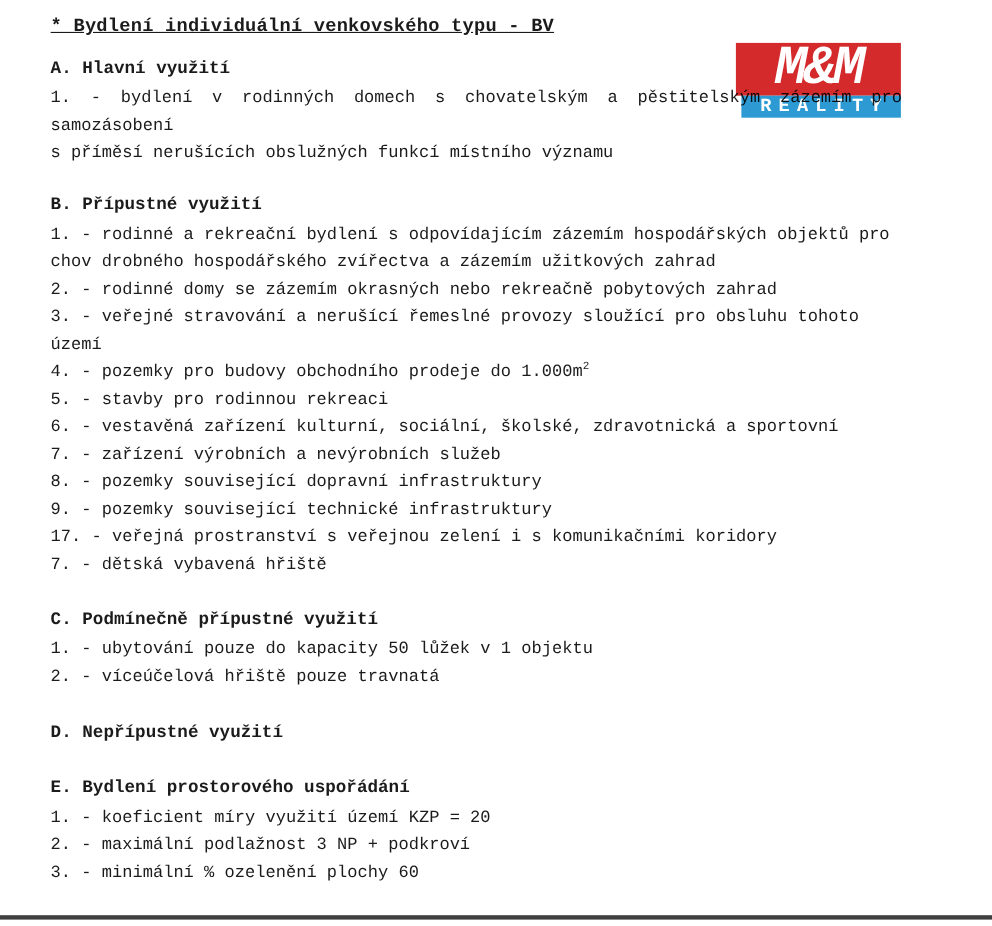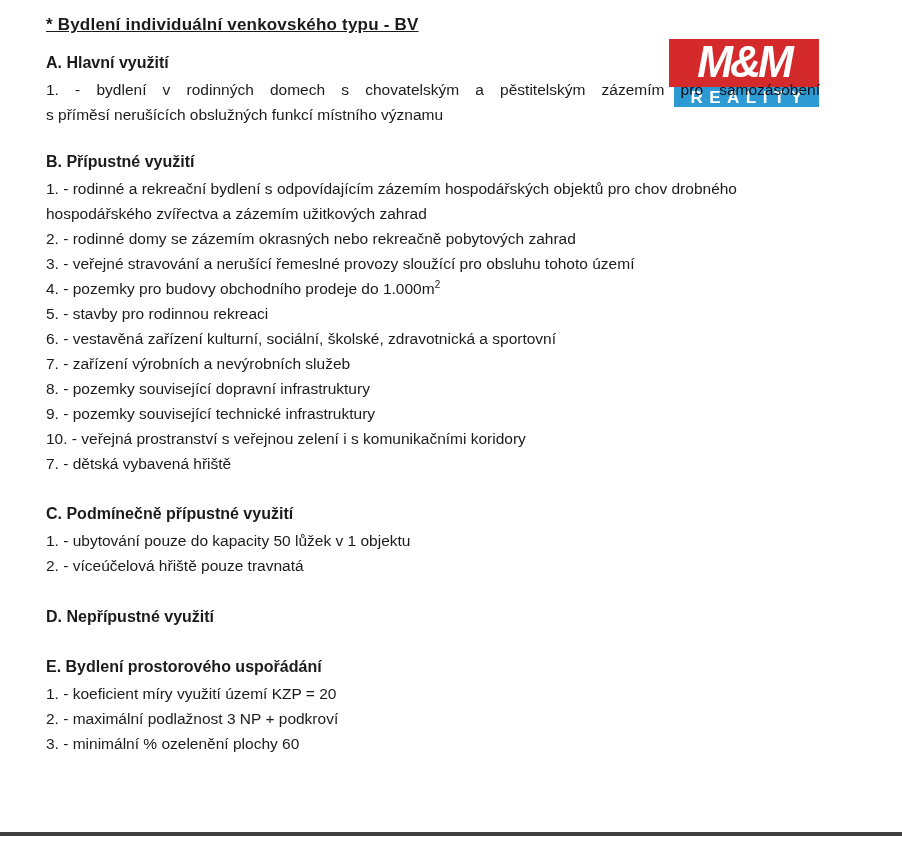--- a/index.html
+++ b/index.html
@@ -1,15 +1,15 @@
 <!DOCTYPE html>
 <html><head>
 <meta charset="utf-8">
 <style>
-  * { box-sizing: border-box; }
+  * { box-sizing: border-box; font-family: Liberation Mono, monospace; }
   html, body { margin: 0; padding: 0; background: #ffffff; }
   .page {
     position: relative;
     width: 902px;
     height: 842px;
     background: #ffffff;
     overflow: hidden;
     font-family: "Liberation Sans", "DejaVu Sans", sans-serif;
     color: #1b1b1b;
   }
@@ -65,21 +65,21 @@
     height: 48px;
     display: flex;
     align-items: center;
     justify-content: center;
     overflow: hidden;
   }
   .logo-mm {
     color: #ffffff;
     font-weight: bold;
     font-style: italic;
-    font-size: 43px;
+    font-size: 49px;
     line-height: 1;
     letter-spacing: -3px;
     transform: scaleY(1.02);
     padding-bottom: 2px;
   }
   .logo-blue {
     height: 20px;
     margin-left: 5px;
     display: flex;
     align-items: center;
@@ -121,21 +121,21 @@
     <div class="items">
       <p class="item">1. - rodinné a rekreační bydlení s odpovídajícím zázemím hospodářských objektů pro chov drobného hospodářského zvířectva a zázemím užitkových zahrad</p>
       <p class="item">2. - rodinné domy se zázemím okrasných nebo rekreačně pobytových zahrad</p>
       <p class="item">3. - veřejné stravování a nerušící řemeslné provozy sloužící pro obsluhu tohoto území</p>
       <p class="item"><span>4. - pozemky pro budovy obchodního prodeje do 1.000m</span><sup>2</sup></p>
       <p class="item">5. - stavby pro rodinnou rekreaci</p>
       <p class="item">6. - vestavěná zařízení kulturní, sociální, školské, zdravotnická a sportovní</p>
       <p class="item">7. - zařízení výrobních a nevýrobních služeb</p>
       <p class="item">8. - pozemky související dopravní infrastruktury</p>
       <p class="item">9. - pozemky související technické infrastruktury</p>
-      <p class="item">10. - veřejná prostranství s veřejnou zelení i s komunikačními koridory</p>
+      <p class="item">17. - veřejná prostranství s veřejnou zelení i s komunikačními koridory</p>
       <p class="item">7. - dětská vybavená hřiště</p>
     </div>
 
     <h2 class="section-heading mt-c">C. Podmínečně přípustné využití</h2>
     <div class="items">
       <p class="item">1. - ubytování pouze do kapacity 50 lůžek v 1 objektu</p>
       <p class="item">2. - víceúčelová hřiště pouze travnatá</p>
     </div>
 
     <h2 class="section-heading mt-d">D. Nepřípustné využití</h2>

